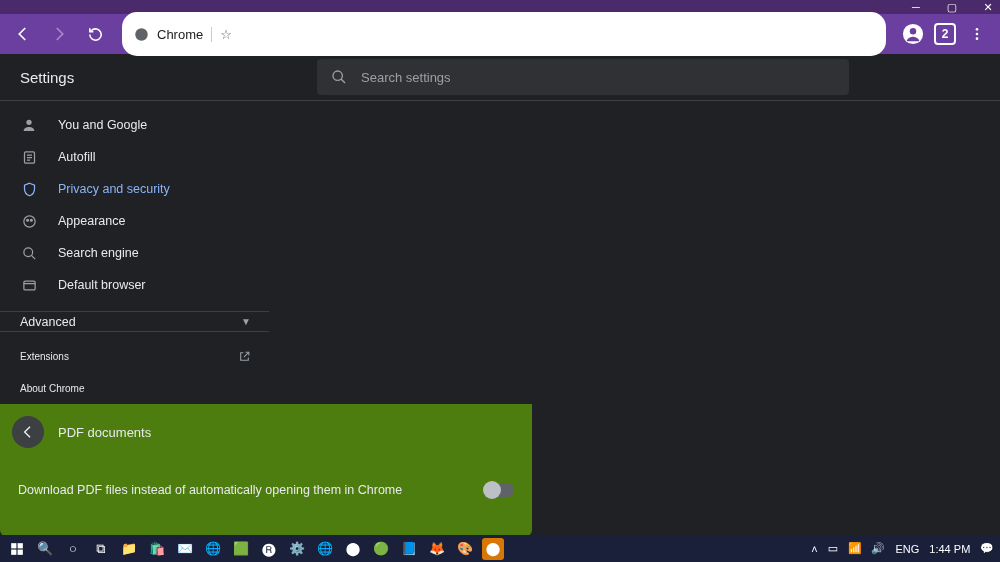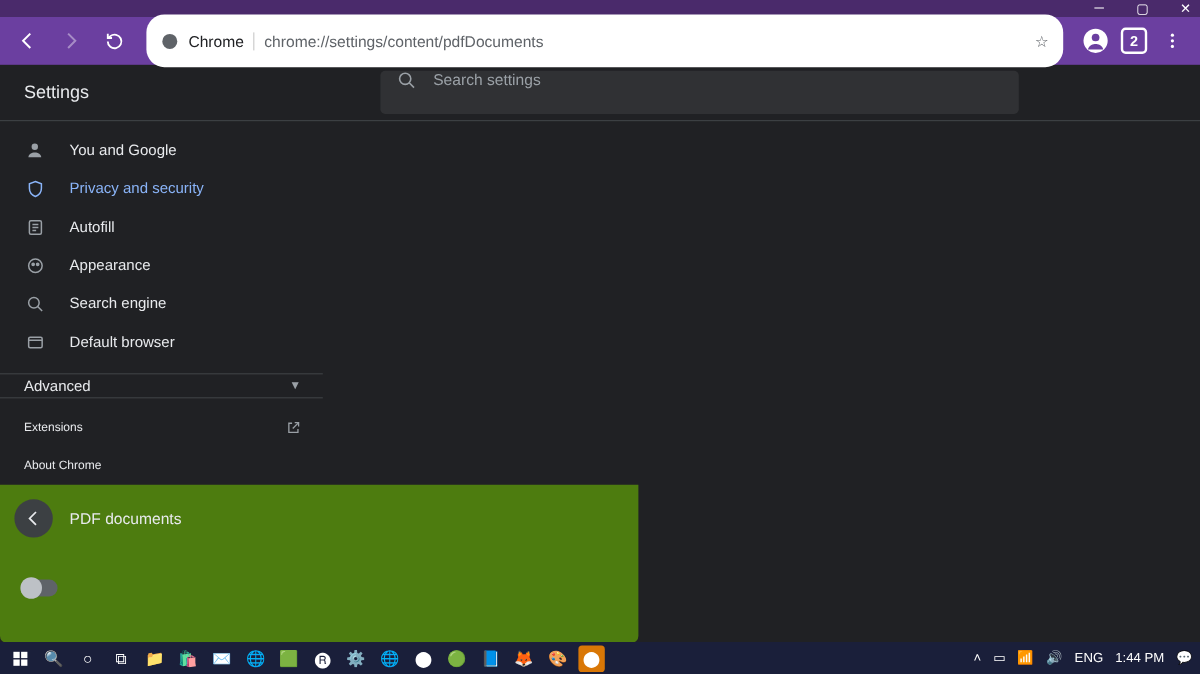--- a/index.html
+++ b/index.html
@@ -15,21 +15,21 @@
 .tb-btn.disabled { opacity:0.4; }
 .omnibox { flex:1; height:44px; background:#fff; border-radius:15px; display:flex; align-items:center; padding:0 12px; gap:8px; color:#5f6368; font-size:13px; margin:0 6px; }
 .omnibox .chrome-label { color:#202124; padding-right:8px; border-right:1px solid #ccc; }
 .omnibox .url { flex:1; color:#5f6368; }
 .omnibox .star { color:#5f6368; }
 .tab-count { width:22px; height:22px; border:2px solid #fff; border-radius:4px; color:#fff; font-size:12px; font-weight:600; display:flex; align-items:center; justify-content:center; }
 
 
 .settings-header { height:47px; display:flex; align-items:center; padding-left:20px; font-size:15px; color:#e8eaed; border-bottom:1px solid #3c4043;gap:48px; }
 .settings-header .title { width:249px; }
-.search-wrap { width:532px; height:36px; background:#303134; border-radius:4px; display:flex; align-items:flex-start; padding:0 14px; gap:14px; color:#9aa0a6; font-size:13px; }
+.search-wrap { width:532px; height:36px; background:#303134; border-radius:4px; display:flex; align-items:center; padding:0 14px; gap:14px; color:#9aa0a6; font-size:13px; }
 
 .main { display:flex; height:435px;flex-direction:column; }
 
 
 .sidebar { width:269px; padding-top:8px; }
 .side-item { height:32px; display:flex; align-items:center; padding-left:20px; gap:20px; font-size:12.5px; color:#e8eaed; cursor:pointer; }
 .side-item.active { color:#8ab4f8; }
 .side-item .icn { width:18px; display:flex; justify-content:center; color:#9aa0a6; }
 .side-item.active .icn { color:#8ab4f8; }
 .side-adv { height:21px; display:flex; align-items:center; justify-content:space-between; padding:0 18px 0 20px; font-size:12.5px; border-top:1px solid #3c4043; border-bottom:1px solid #3c4043; margin-top:10px; }
@@ -79,21 +79,20 @@
         <path d="M4 3v5h5"></path>
       </svg>
   </div>
   <div class="omnibox">
     <span>
       <svg width="15" height="15" viewBox="0 0 24 24" fill="#5f6368">
           <circle cx="12" cy="12" r="10"></circle>
         </svg>
     </span>
     <span class="chrome-label">Chrome</span>
-    <span class="url">chrome://settings/content/pdfDocuments</span>
     <span class="star">☆</span>
   </div>
   <div class="tb-btn">
     <svg width="22" height="22" viewBox="0 0 24 24" fill="#fff">
         <circle cx="12" cy="12" r="11" fill="#fff"></circle>
         <circle cx="12" cy="9" r="3.5" fill="#6b3fa0"></circle>
         <path d="M5 20c1-4 5-5 7-5s6 1 7 5" fill="#6b3fa0"></path>
       </svg>
   </div>
   <div class="tab-count">2</div>
@@ -125,37 +124,37 @@
     <div class="side-item">
       <span class="icn">
           <svg width="16" height="16" viewBox="0 0 24 24" fill="#9aa0a6">
             <circle cx="12" cy="8" r="4"></circle>
             <path d="M4 21c0-4 4-6 8-6s8 2 8 6"></path>
           </svg>
         </span>
       <span>You and Google</span>
     </div>
 
+    <div class="side-item">
+      <span class="icn">
+          <svg width="15" height="15" viewBox="0 0 24 24" fill="none" stroke="#9aa0a6" stroke-width="2">
+            <rect x="4" y="3" width="16" height="18" rx="2"></rect>
+            <path d="M8 8h8M8 12h8M8 16h5"></path>
+          </svg>
+        </span>
+      <span>Autofill</span>
+    </div>
+
     <div class="side-item active">
       <span class="icn">
           <svg width="15" height="15" viewBox="0 0 24 24" fill="none" stroke="#8ab4f8" stroke-width="2">
             <path d="M12 2l8 3v6c0 5-3 9-8 11-5-2-8-6-8-11V5l8-3z"></path>
           </svg>
         </span>
       <span>Privacy and security</span>
-    </div>
-
-    <div class="side-item">
-      <span class="icn">
-          <svg width="15" height="15" viewBox="0 0 24 24" fill="none" stroke="#9aa0a6" stroke-width="2">
-            <rect x="4" y="3" width="16" height="18" rx="2"></rect>
-            <path d="M8 8h8M8 12h8M8 16h5"></path>
-          </svg>
-        </span>
-      <span>Autofill</span>
     </div>
 
     <div class="side-item">
       <span class="icn">
           <svg width="15" height="15" viewBox="0 0 24 24" fill="none" stroke="#9aa0a6" stroke-width="2">
             <circle cx="12" cy="12" r="9"></circle>
             <circle cx="9" cy="10" r="1.5" fill="#9aa0a6"></circle>
             <circle cx="15" cy="10" r="1.5" fill="#9aa0a6"></circle>
           </svg>
         </span>
@@ -208,20 +207,21 @@
     <div class="panel">
       <div class="panel-head">
         <div class="back-circle">
           <svg width="16" height="16" viewBox="0 0 24 24" fill="none" stroke="#e8eaed" stroke-width="2.2">
               <path d="M15 4l-8 8 8 8"></path>
             </svg>
         </div>
         <div class="panel-title">PDF documents</div>
       </div>
       <div class="panel-row">
+        <span>Download PDF files instead of automatically opening them in Chrome</span>
         <div class="toggle"></div>
       </div>
     </div>
   </div>
 </div>
 
 <div class="taskbar">
   <div class="tb-icon">
       <svg width="14" height="14" viewBox="0 0 24 24" fill="#fff">
         <rect x="2" y="2" width="9" height="9"></rect>

